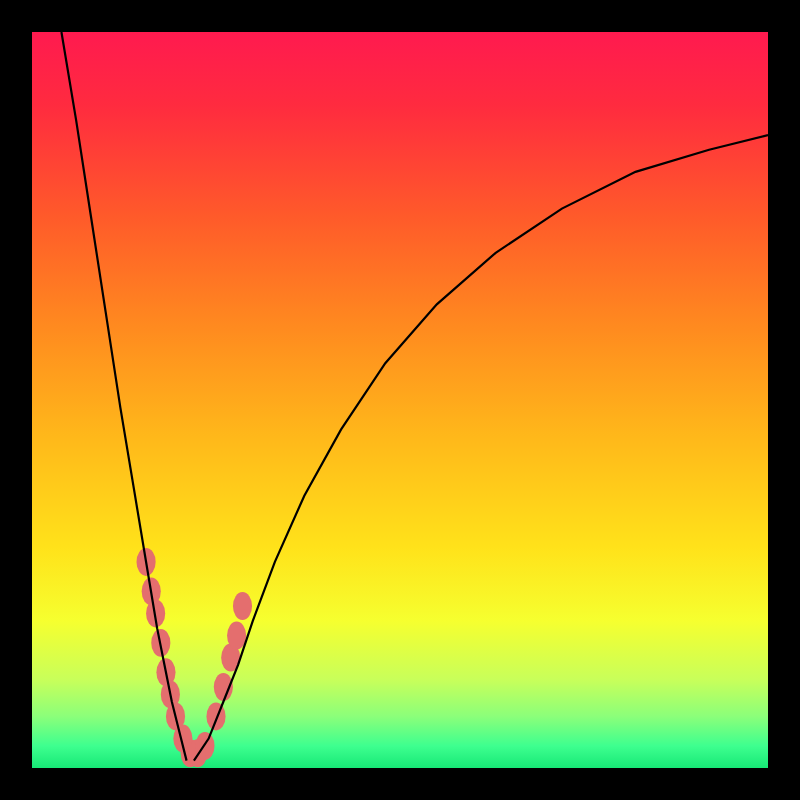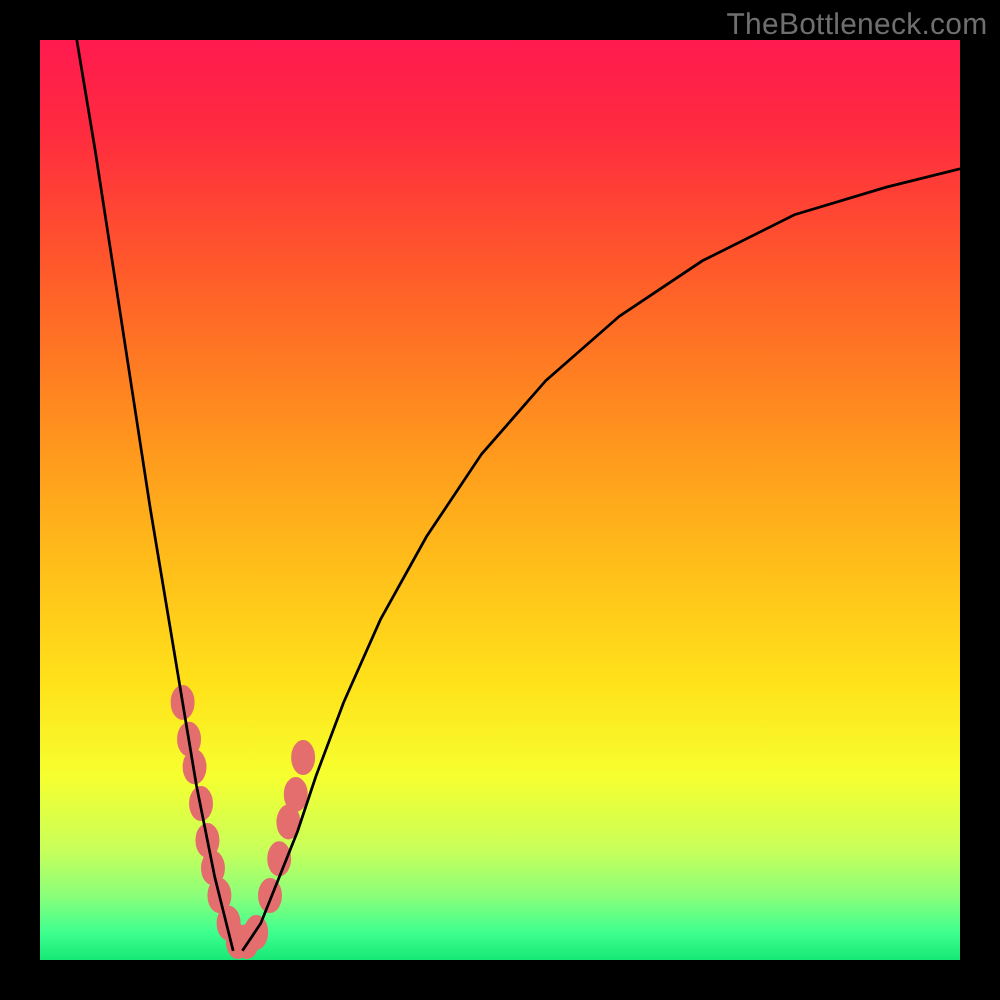--- a/index.html
+++ b/index.html
@@ -101,15 +101,14 @@
           <ellipse cx="27.00" cy="85.00" rx="1.3" ry="1.9" class="marker" fill="#e46e6e"></ellipse>
           <ellipse cx="27.80" cy="82.00" rx="1.3" ry="1.9" class="marker" fill="#e46e6e"></ellipse>
           <ellipse cx="28.60" cy="78.00" rx="1.3" ry="1.9" class="marker" fill="#e46e6e"></ellipse>
         </g>
       <path id="left-branch" class="curve-path" vector-effect="non-scaling-stroke" d="M4.00 0.00 L6.00 12.00 L8.00 25.00 L10.00 38.00 L12.00 51.00 L14.00 63.00 L16.00 75.00 L17.00 81.00 L18.00 86.00 L19.00 91.00 L20.00 95.00 L21.00 99.00" stroke="#000000"></path>
       <path id="right-branch" class="curve-path" vector-effect="non-scaling-stroke" d="M22.00 99.00 L24.00 96.00 L26.00 91.00 L28.00 86.00 L30.00 80.00 L33.00 72.00 L37.00 63.00 L42.00 54.00 L48.00 45.00 L55.00 37.00 L63.00 30.00 L72.00 24.00 L82.00 19.00 L92.00 16.00 L100.00 14.00" stroke="#000000"></path>
     </svg>
 
   </div>
 
-  <div class="watermark">TheBottleneck.com</div>
 
 </div>
 
 </body></html>

